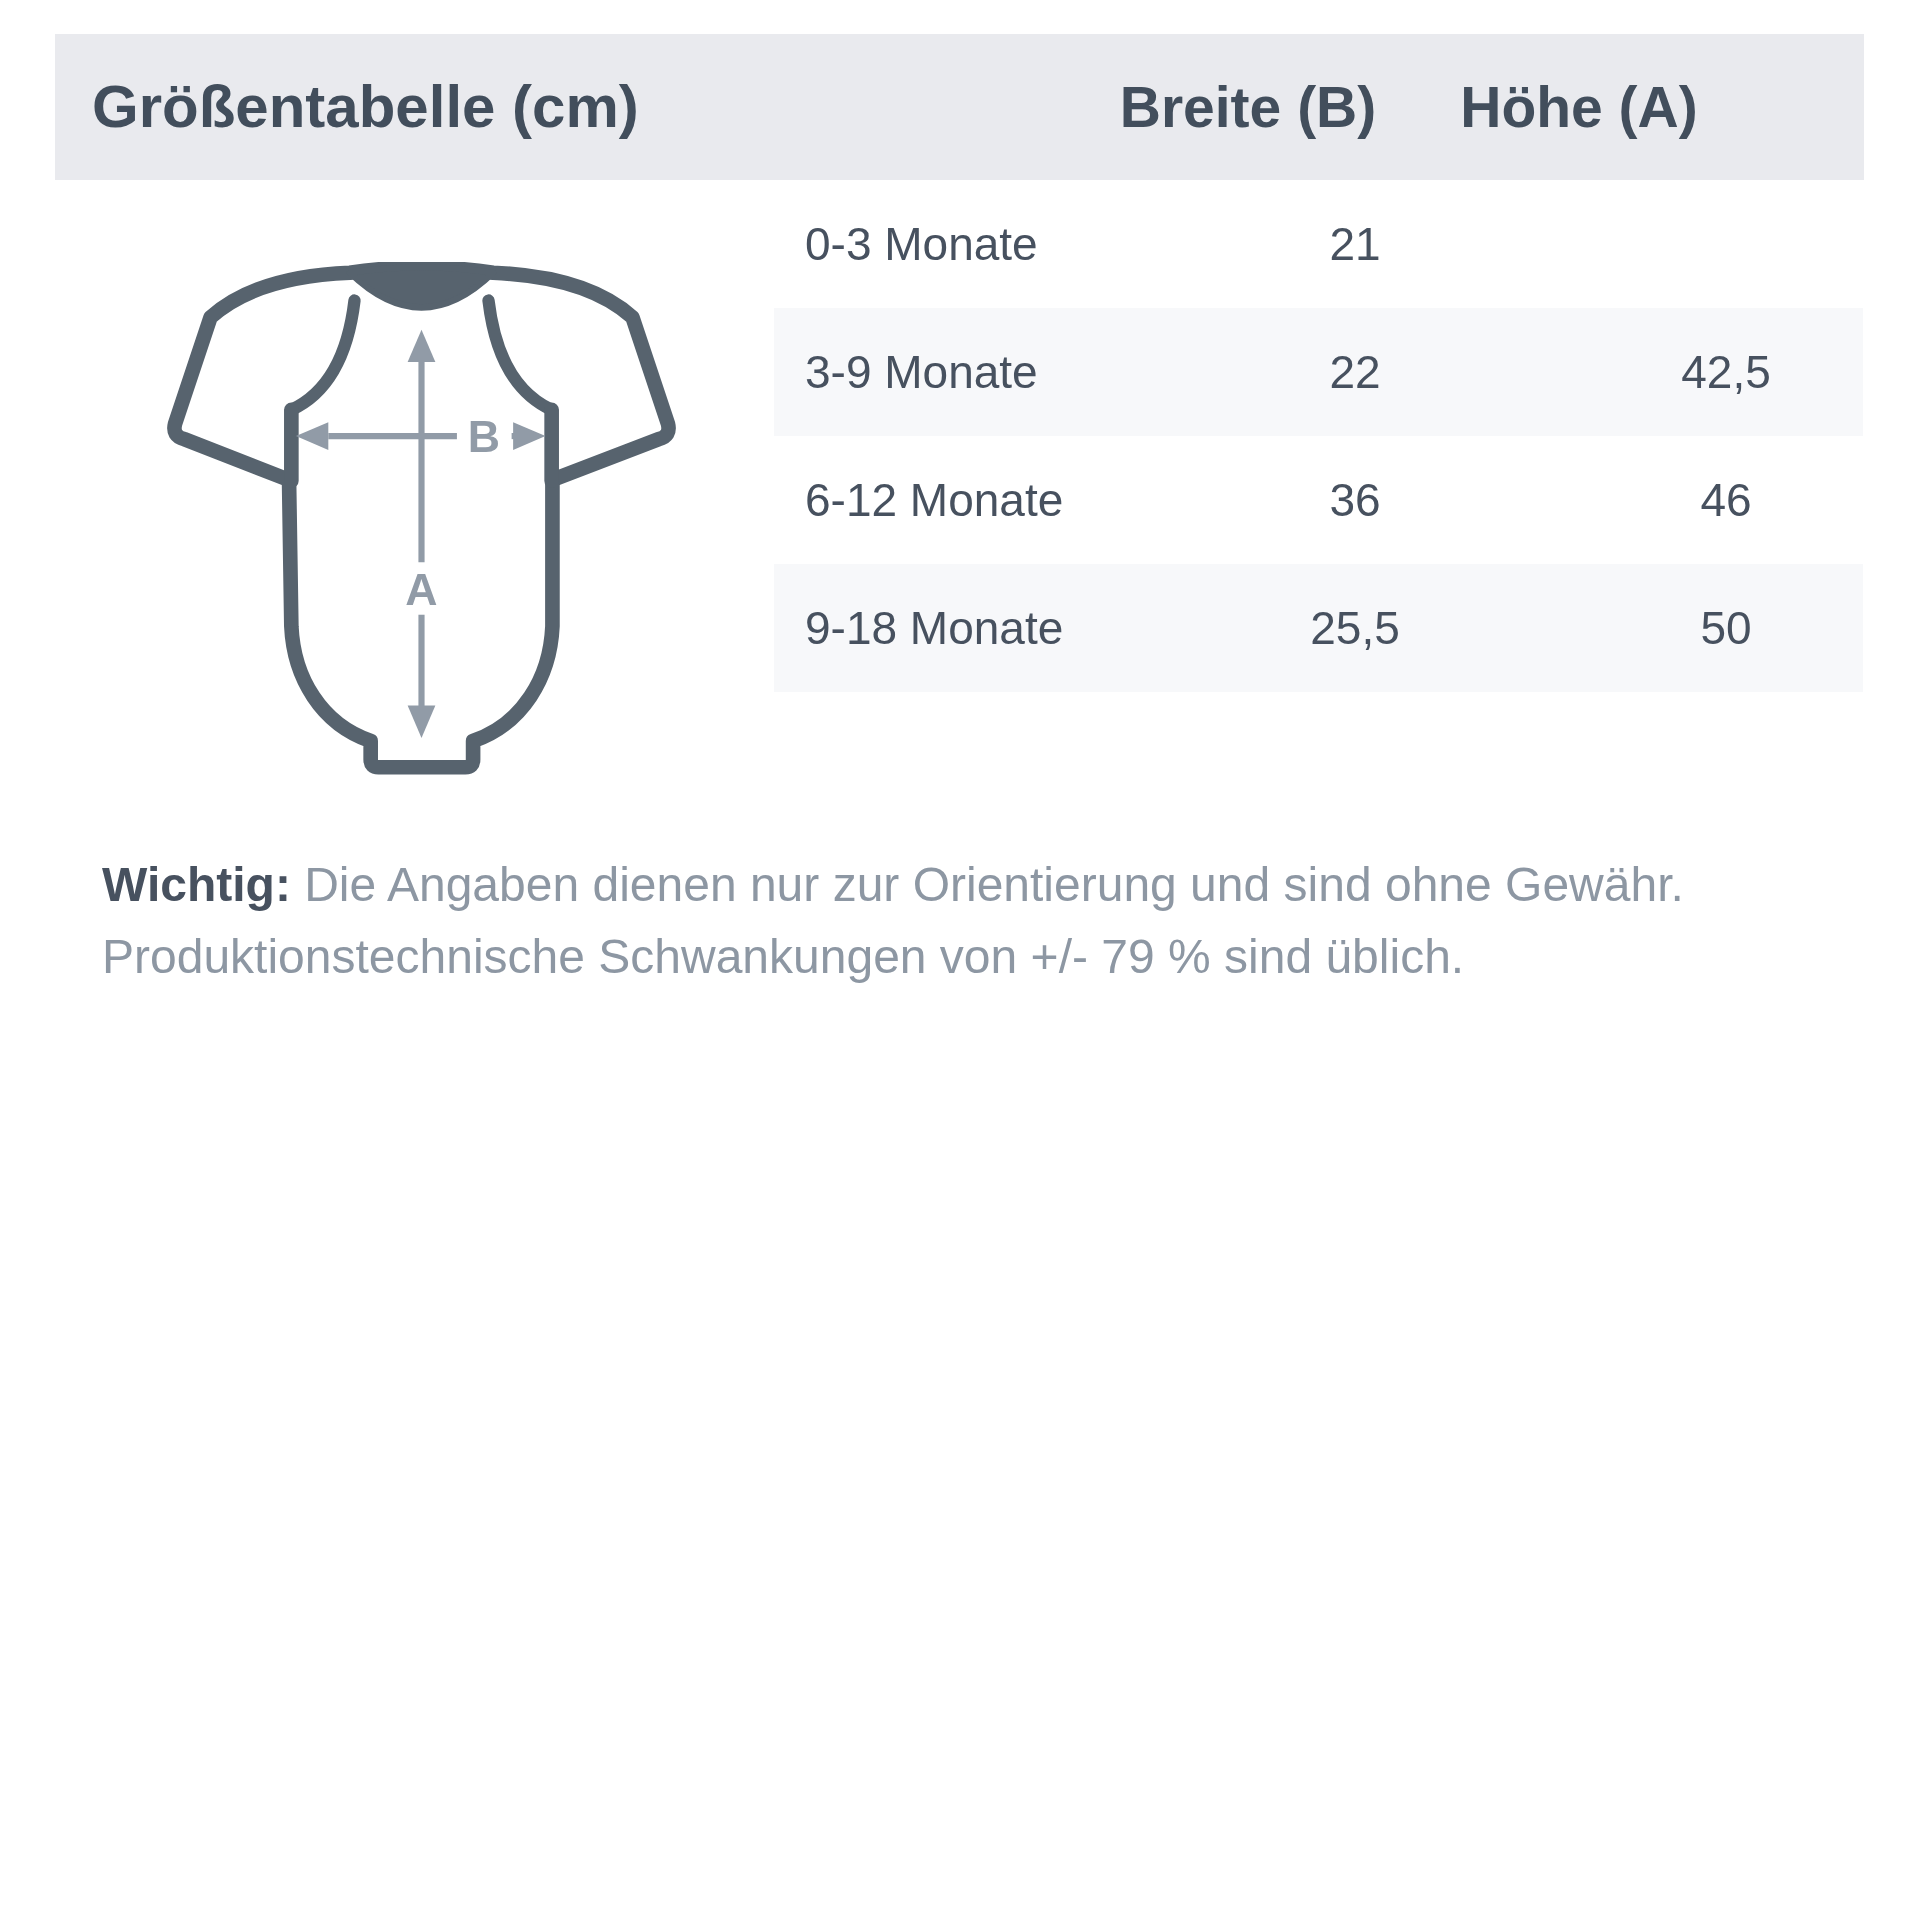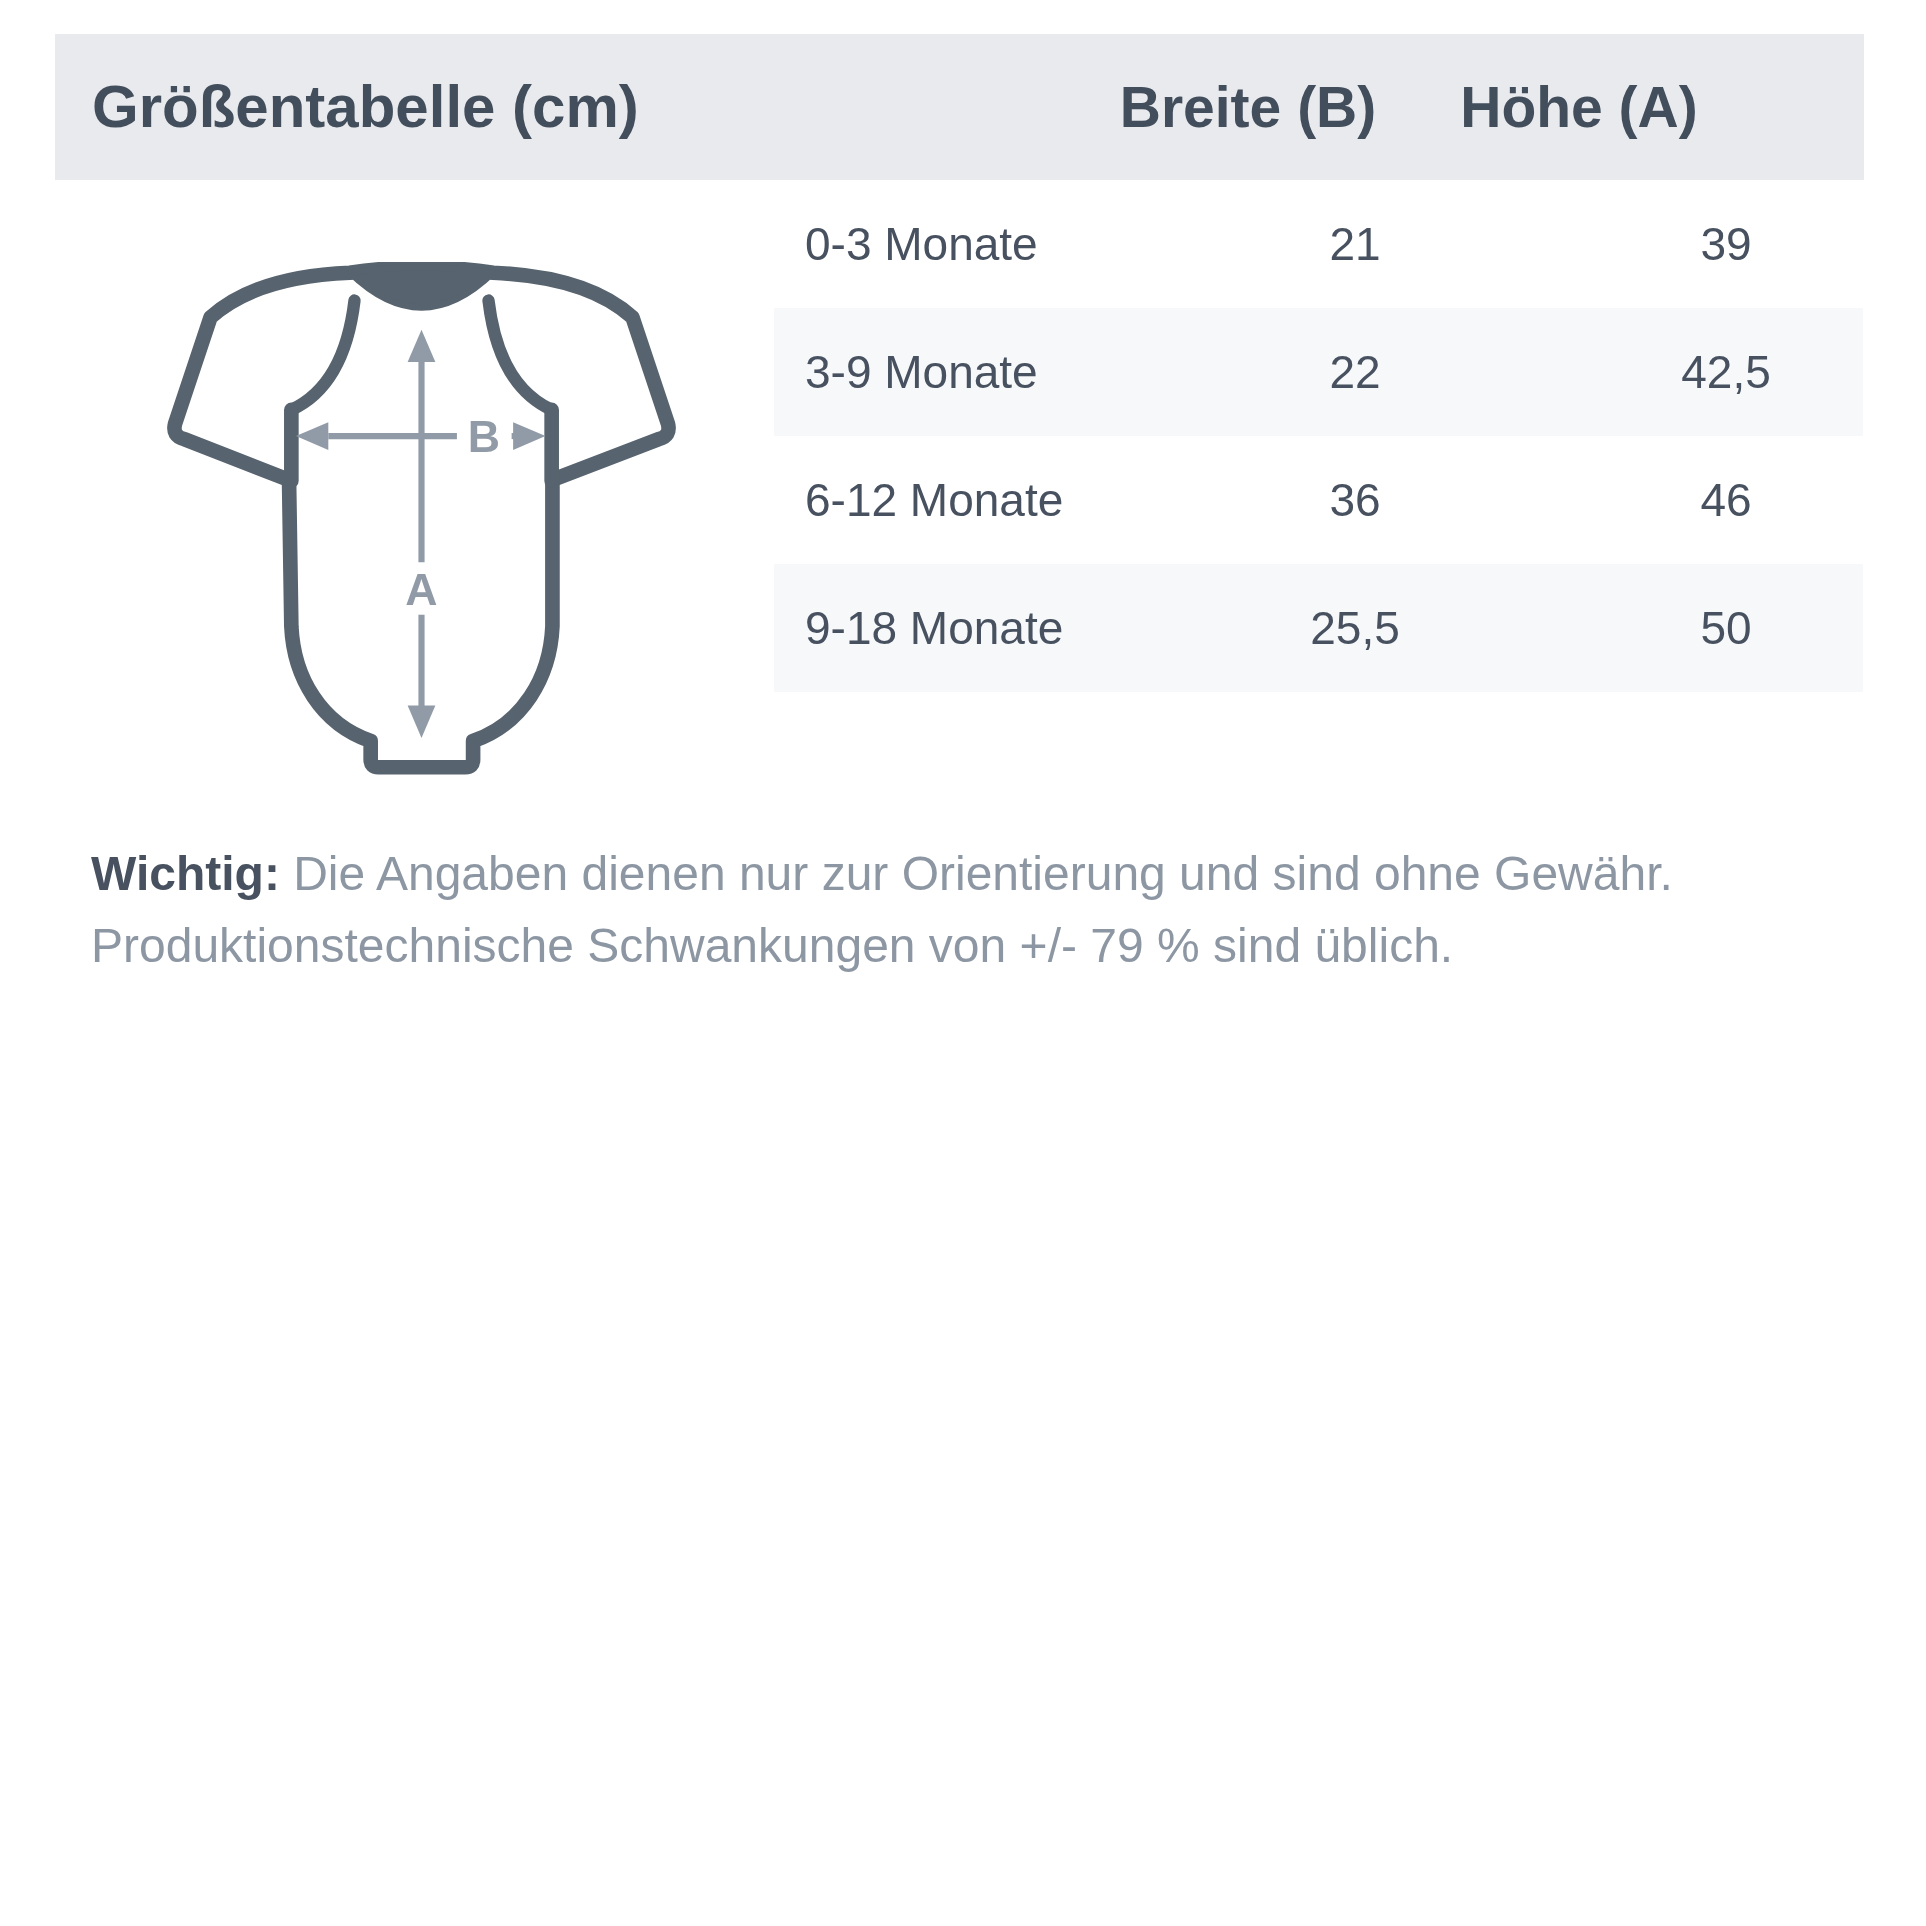--- a/index.html
+++ b/index.html
@@ -71,21 +71,21 @@
     font-family: "Liberation Sans", sans-serif;
     font-size: 58px; font-weight: 600;
     fill: #919ba7;
   }
 
   
   .note {
     position: absolute;
     left: 90px; top: 837px;
     width: 1780px;
-    margin: 1px;
+    margin: 12px;
     font-size: 48px;
     line-height: 72px;
     color: #8d97a3;
   }
   .note strong { color: #47515f; font-weight: 700; }
 </style>
 </head>
 <body>
 
 <div class="page">
@@ -141,21 +141,20 @@
       <polygon points="167,226 209,208 209,244" stroke="none"></polygon>
       <polygon points="491,226 449,208 449,244" stroke="none"></polygon>
     </g>
     <text class="arrow-label" x="411" y="247" text-anchor="middle">B</text>
   </svg>
 
   <div class="size-table">
       <div class="trow">
         <div class="cell label">0-3 Monate</div>
         <div class="cell val">21</div>
-        <div class="cell val">39</div>
       </div>
       <div class="trow">
         <div class="cell label">3-9 Monate</div>
         <div class="cell val">22</div>
         <div class="cell val">42,5</div>
       </div>
       <div class="trow">
         <div class="cell label">6-12 Monate</div>
         <div class="cell val">36</div>
         <div class="cell val">46</div>

